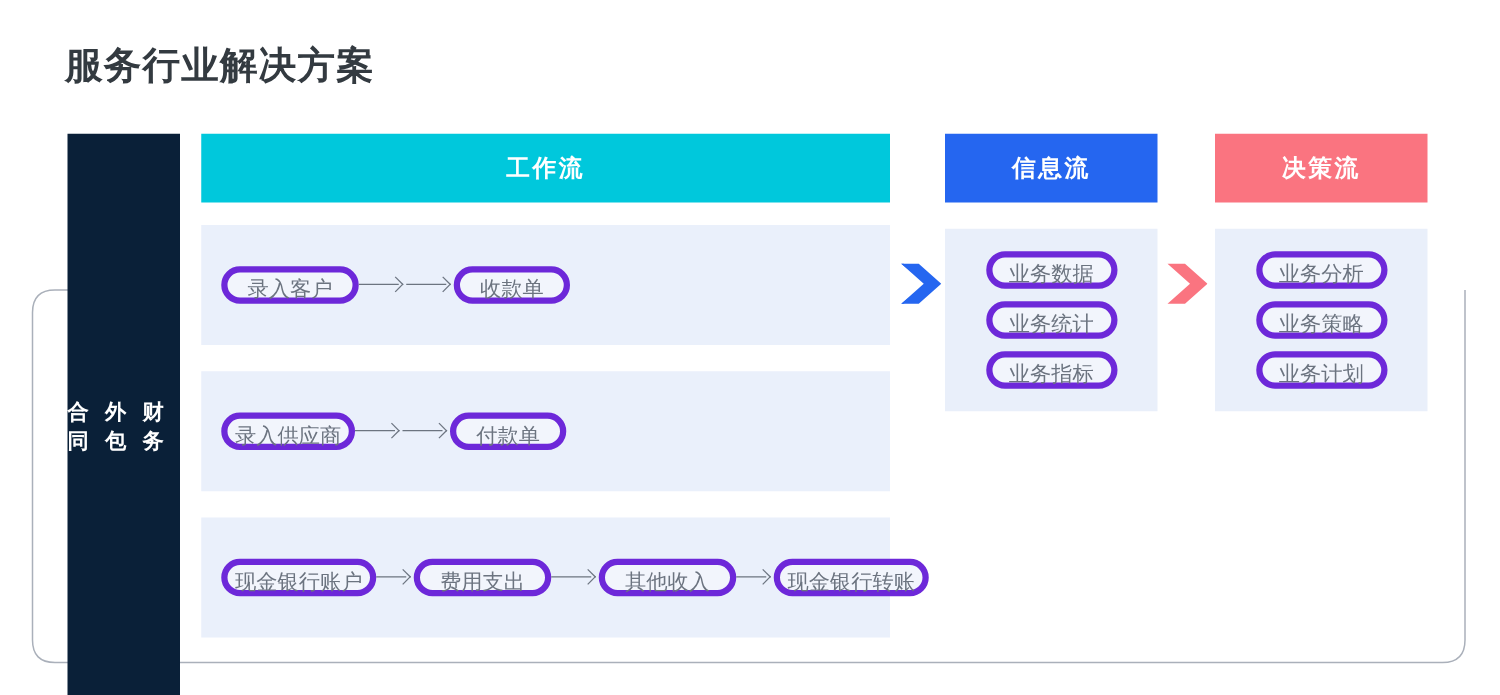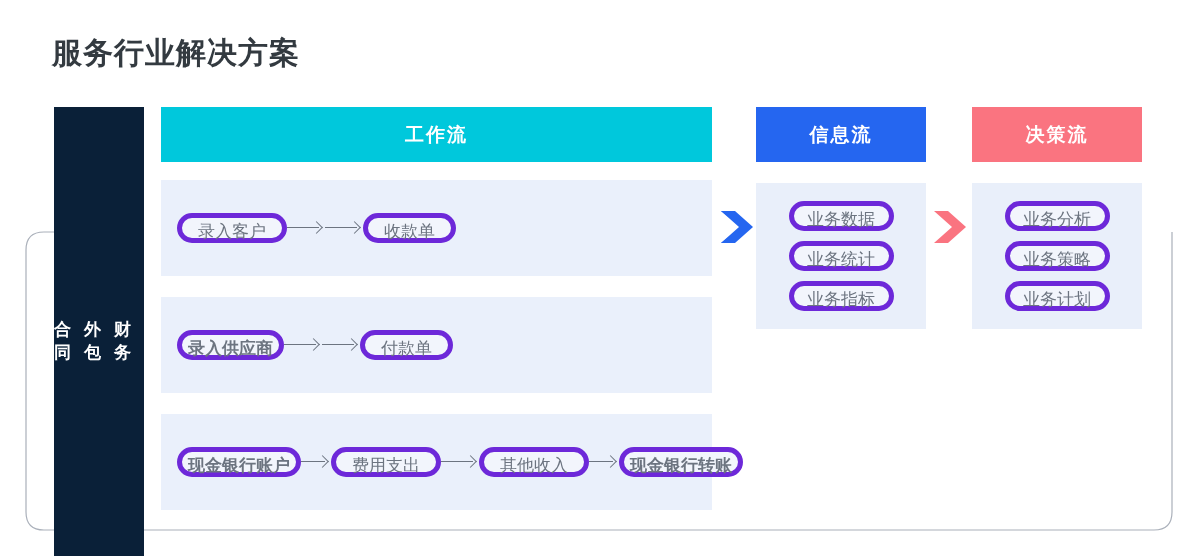--- a/index.html
+++ b/index.html
@@ -106,21 +106,21 @@
     background: #F2F5FC;
     color: #6c7480;
     font-size: 17px;
     height: 30px;
     line-height: 28px;
     padding: 0 16px;
     white-space: nowrap;
     box-sizing: border-box;
     text-align: center;
   }
-  .pill.tight { padding: 0 6px; font-weight: bold; }
+  .pill.tight { padding: 0 6px; }
   .arrow {
     width: 38px;
     height: 12px;
     position: relative;
     flex: 0 0 auto;
   }
   .arrow::before {
     content: "";
     position: absolute;
     left: 0;

